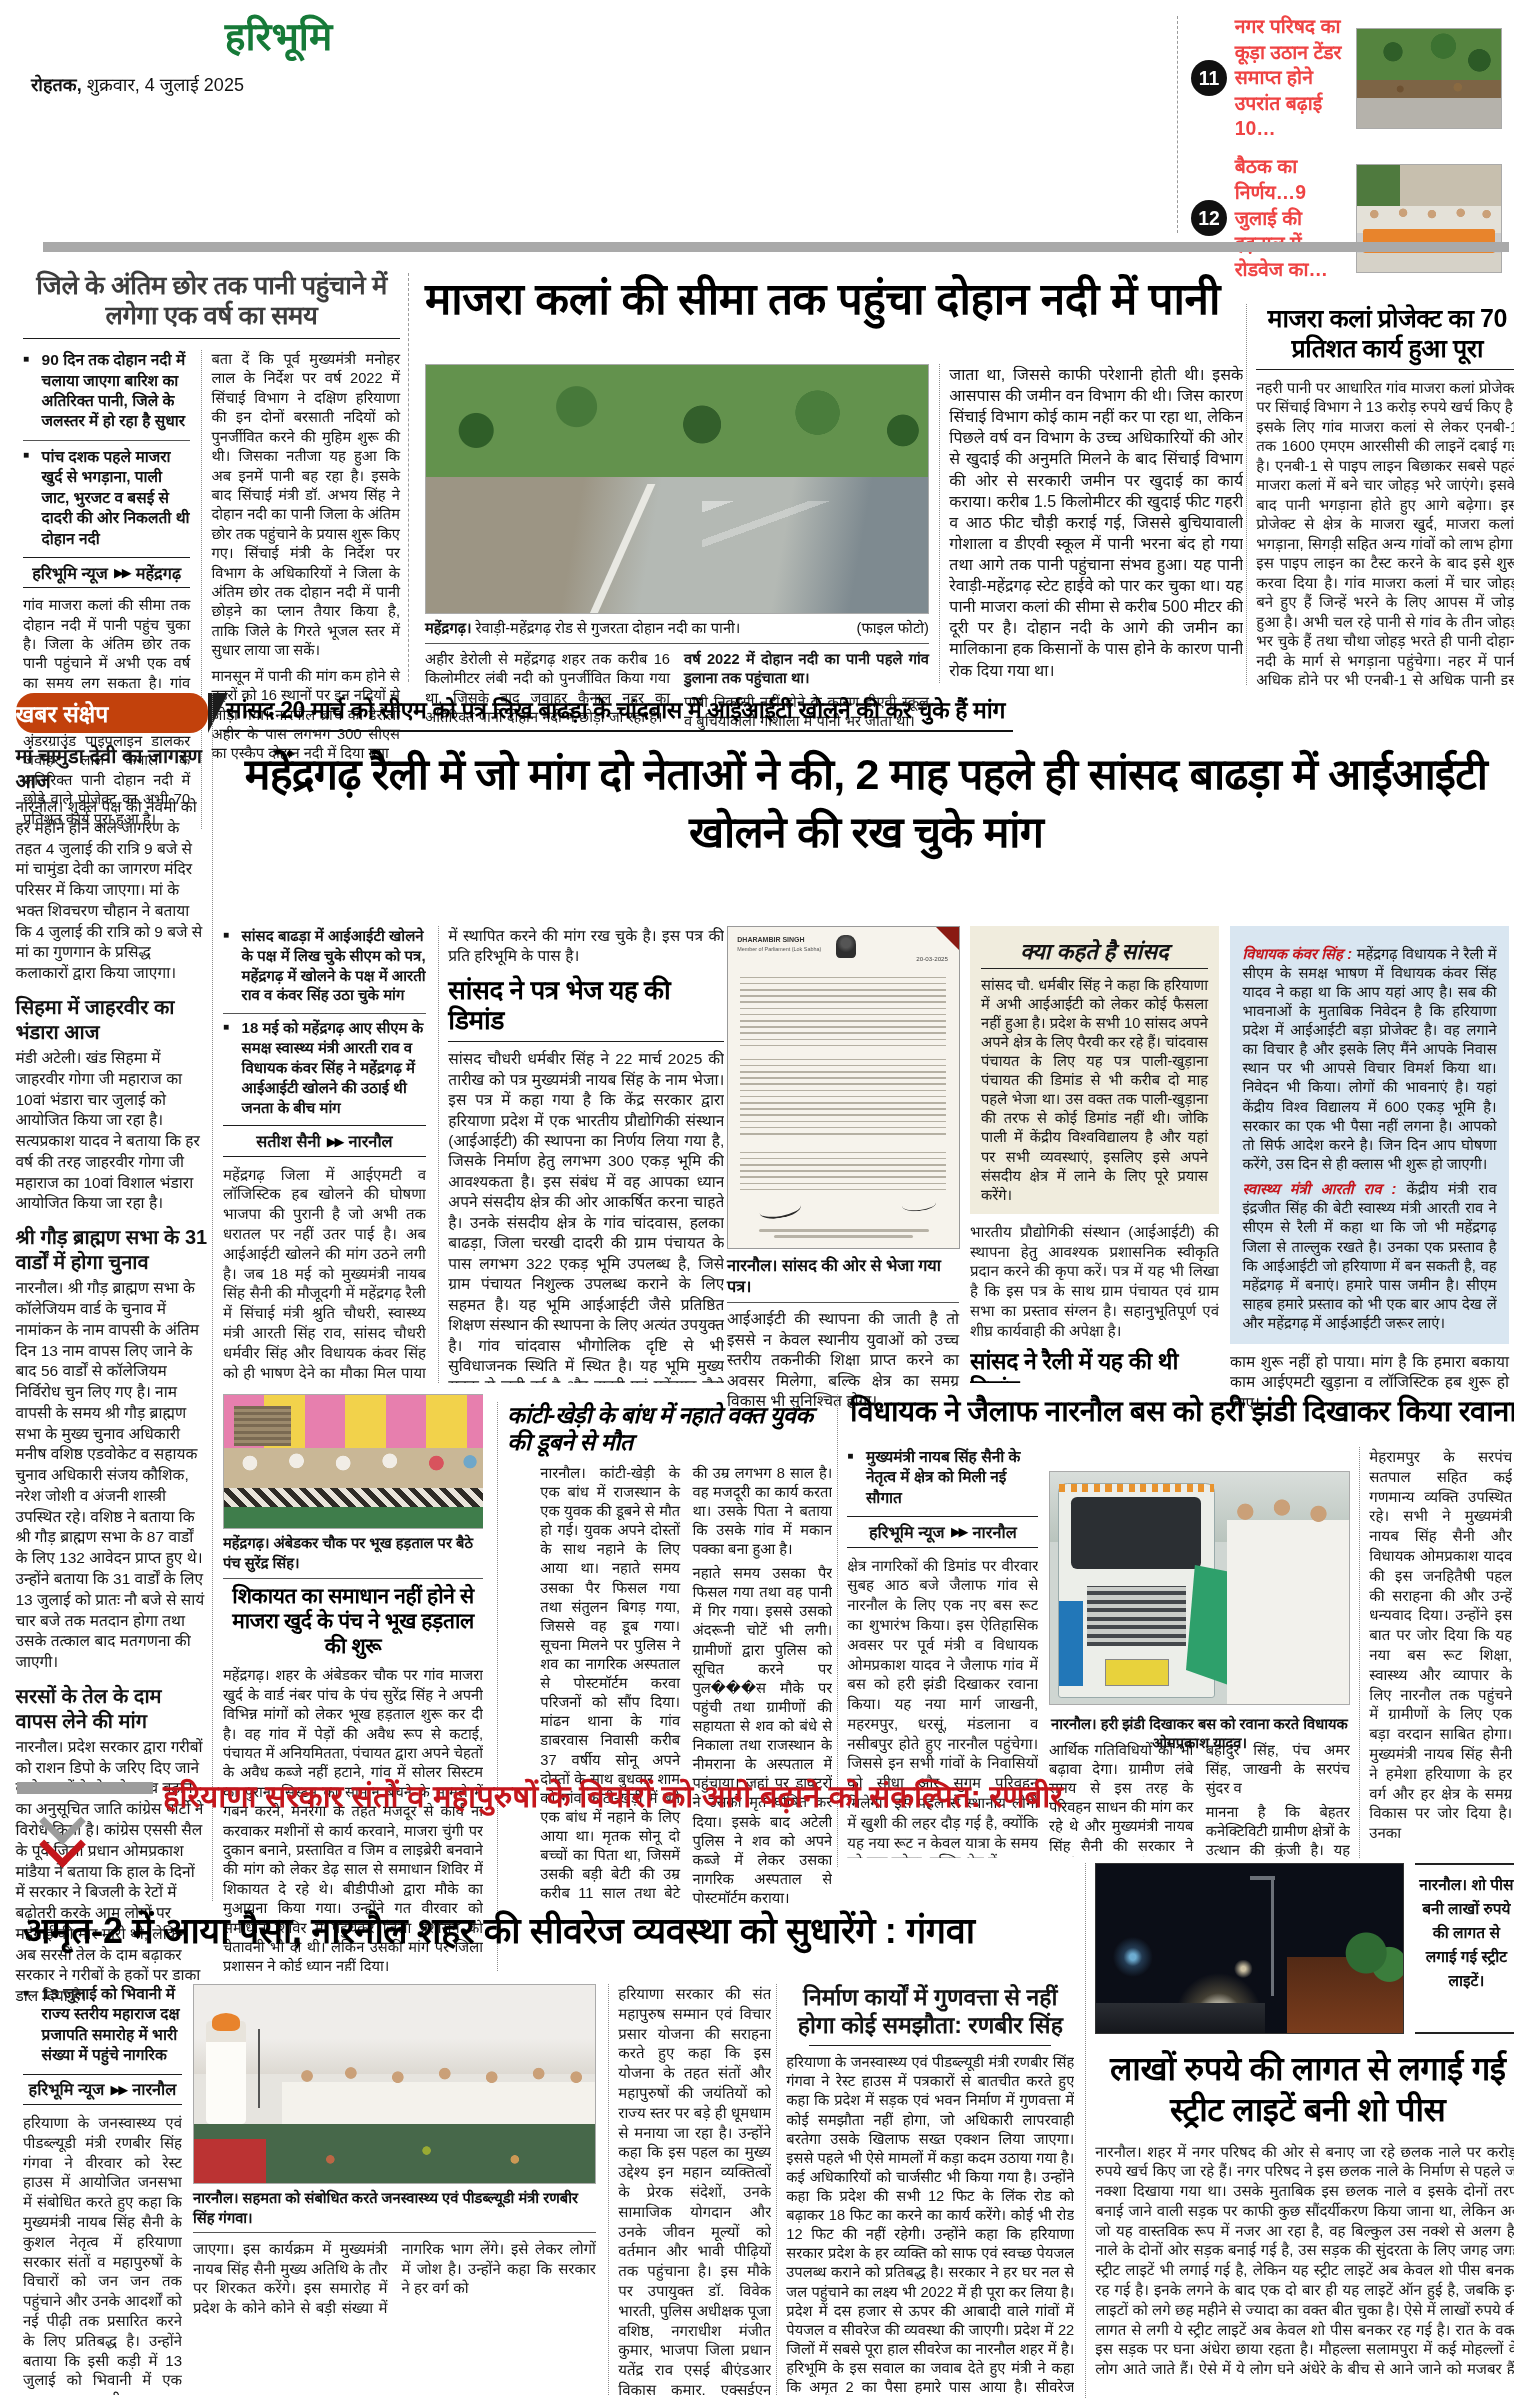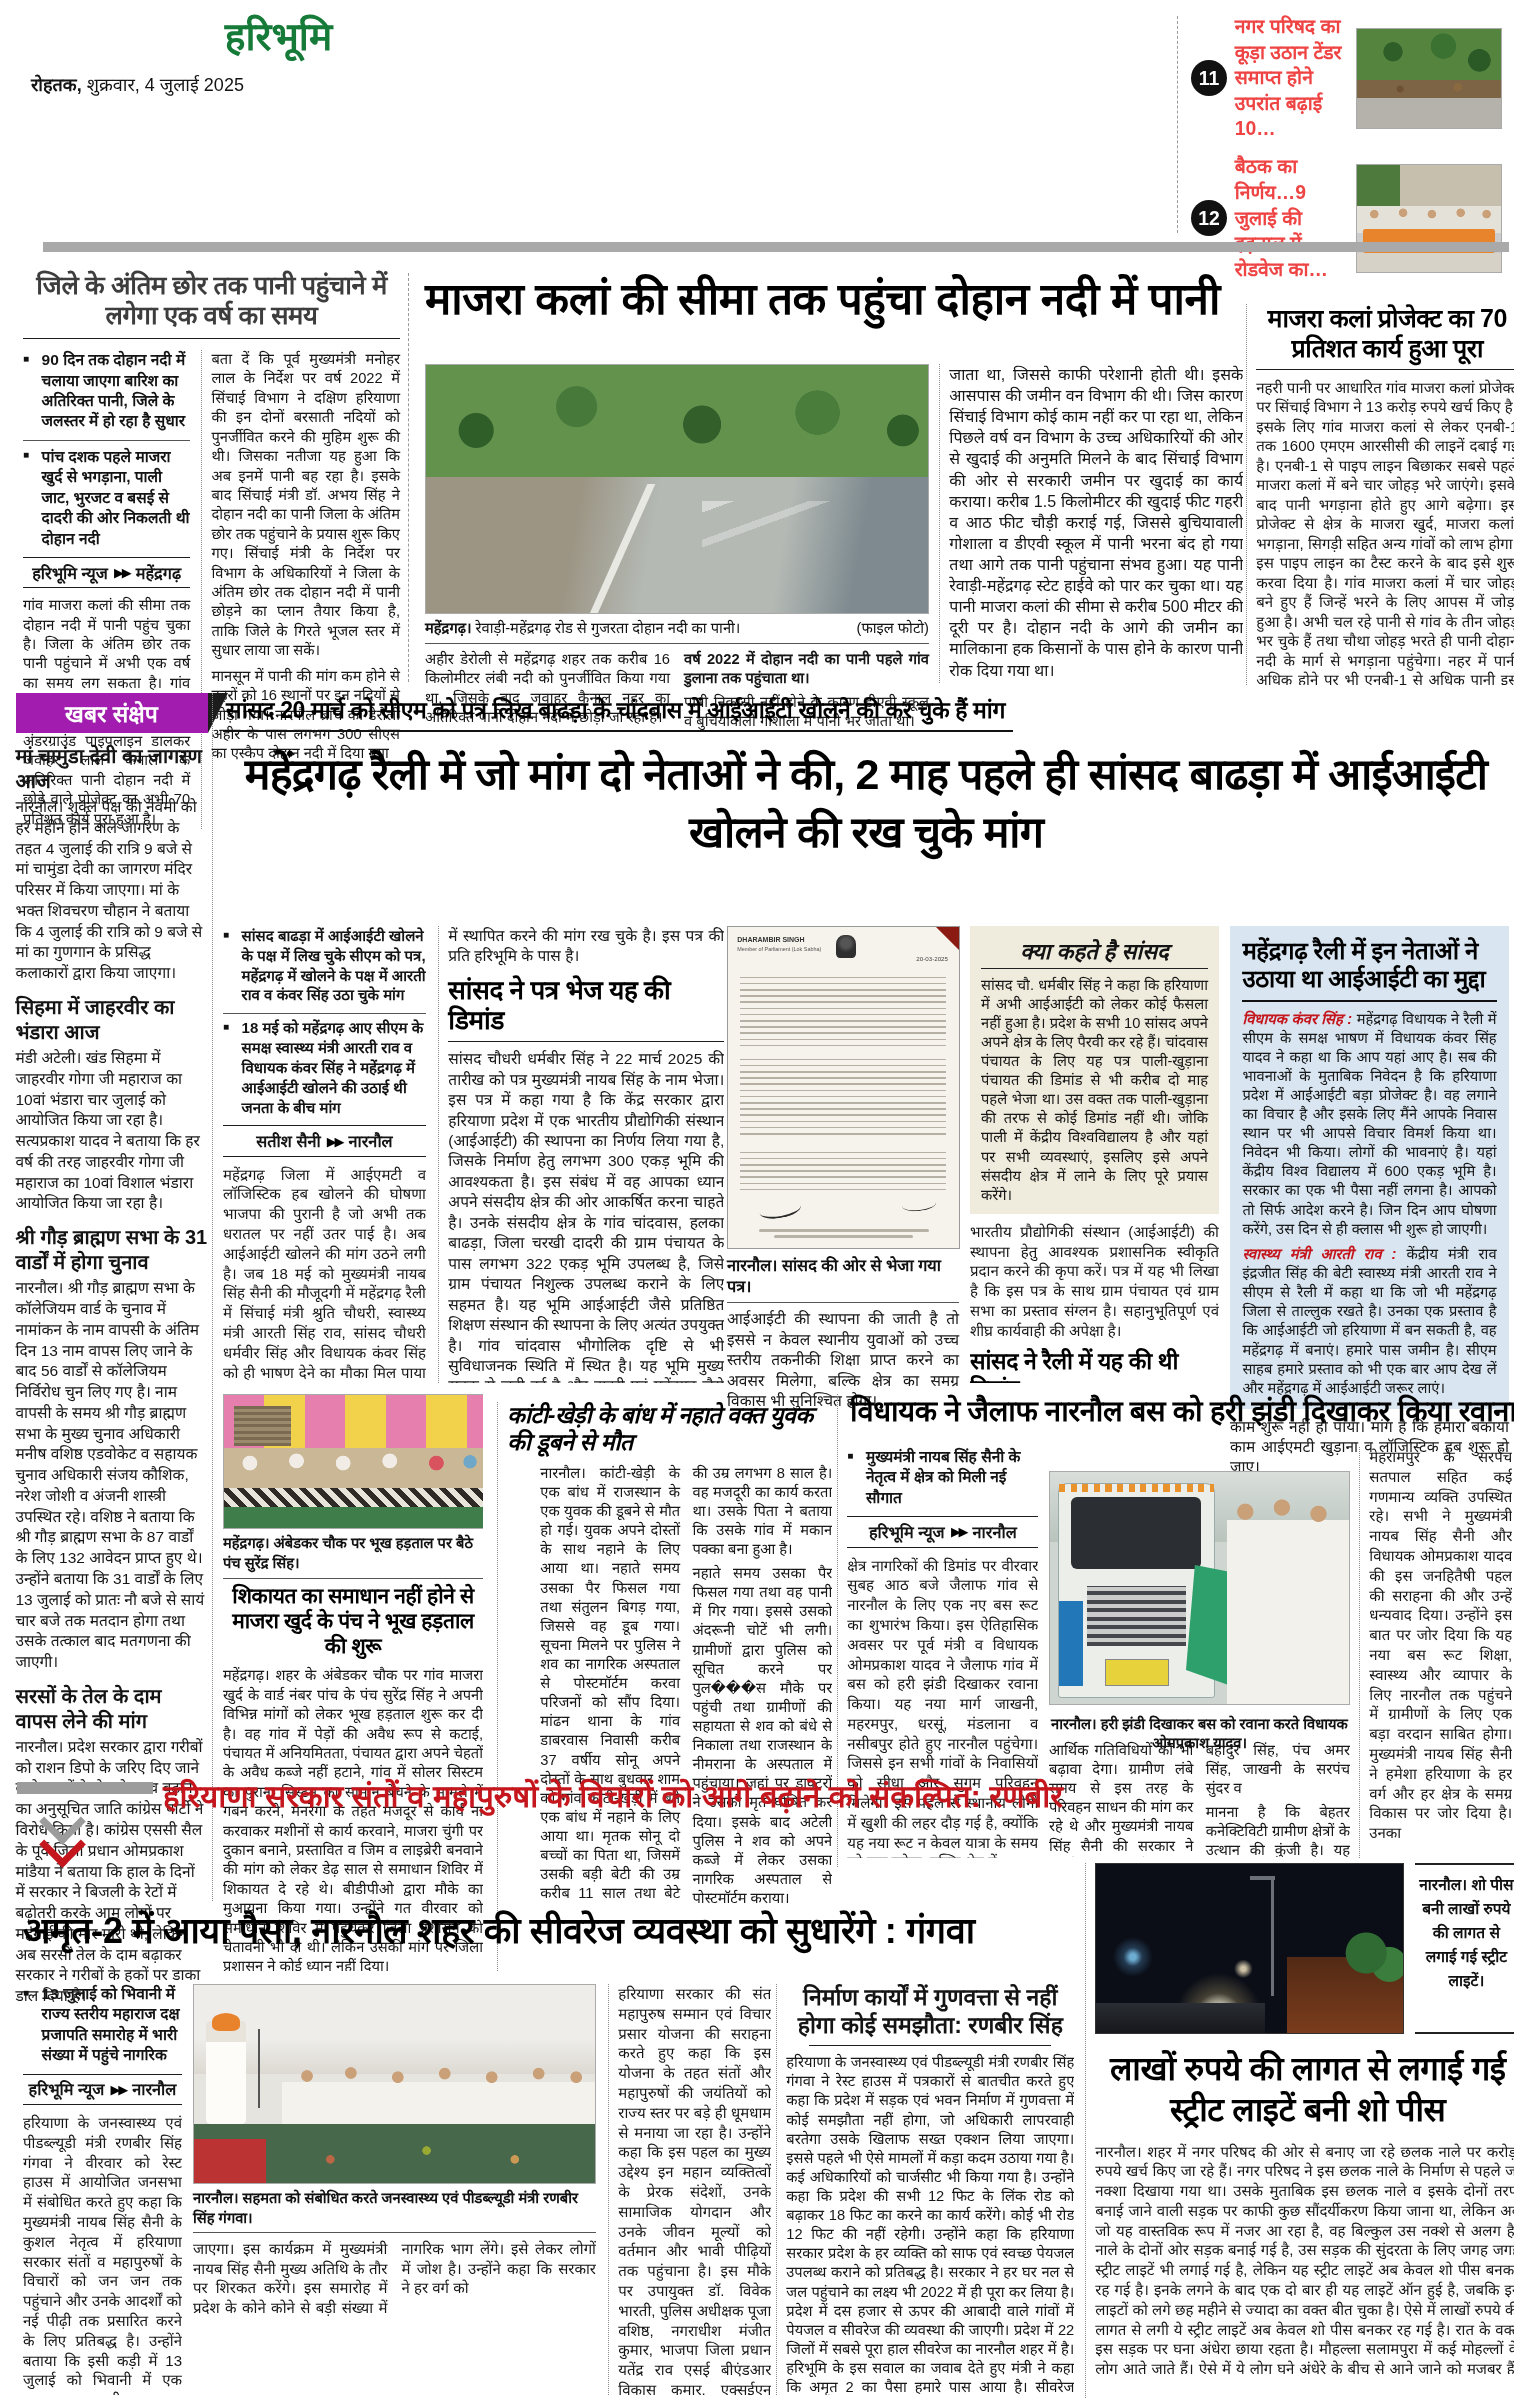--- a/index.html
+++ b/index.html
@@ -124,21 +124,21 @@
     <div class="body-txt" style="font-size:16px;">जाता था, जिससे काफी परेशानी होती थी। इसके आसपास की जमीन वन विभाग की थी। जिस कारण सिंचाई विभाग कोई काम नहीं कर पा रहा था, लेकिन पिछले वर्ष वन विभाग के उच्च अधिकारियों की ओर से खुदाई की अनुमति मिलने के बाद सिंचाई विभाग की ओर से सरकारी जमीन पर खुदाई का कार्य कराया। करीब 1.5 किलोमीटर की खुदाई फीट गहरी व आठ फीट चौड़ी कराई गई, जिससे बुचियावाली गोशाला व डीएवी स्कूल में पानी भरना बंद हो गया तथा आगे तक पानी पहुंचाना संभव हुआ। यह पानी रेवाड़ी-महेंद्रगढ़ स्टेट हाईवे को पार कर चुका था। यह पानी माजरा कलां की सीमा से करीब 500 मीटर की दूरी पर है। दोहान नदी के आगे की जमीन का मालिकाना हक किसानों के पास होने के कारण पानी रोक दिया गया था।</div>
   </div>
 
   <div class="abs dotl ovf" style="left:1246px;top:304px;width:262px;height:381px;">
     <div class="hl" style="font-size:25px;text-align:center;">माजरा कलां प्रोजेक्ट का 70 प्रतिशत कार्य हुआ पूरा</div>
     <div class="rule" style="margin:6.2px 0 7.7px 0;"></div>
     <div class="sm-txt" style="font-size:15px;">नहरी पानी पर आधारित गांव माजरा कलां प्रोजेक्ट पर सिंचाई विभाग ने 13 करोड़ रुपये खर्च किए है। इसके लिए गांव माजरा कलां से लेकर एनबी-1 तक 1600 एमएम आरसीसी की लाइनें दबाई गई है। एनबी-1 से पाइप लाइन बिछाकर सबसे पहले माजरा कलां में बने चार जोहड़ भरे जाएंगे। इसके बाद पानी भगड़ाना होते हुए आगे बढ़ेगा। इस प्रोजेक्ट से क्षेत्र के माजरा खुर्द, माजरा कलां, भगड़ाना, सिगड़ी सहित अन्य गांवों को लाभ होगा। इस पाइप लाइन का टैस्ट करने के बाद इसे शुरू करवा दिया है। गांव माजरा कलां में चार जोहड़ बने हुए हैं जिन्हें भरने के लिए आपस में जोड़ा हुआ है। अभी चल रहे पानी से गांव के तीन जोहड़ भर चुके हैं तथा चौथा जोहड़ भरते ही पानी दोहान नदी के मार्ग से भगड़ाना पहुंचेगा। नहर में पानी अधिक होने पर भी एनबी-1 से अधिक पानी इस प्रोजेक्ट के माध्यम से क्षेत्र में भूमि रिचार्ज में काम आएगा। अभी इस प्रोजेक्ट का 70 प्रतिशत कार्य हो चुका है। जल्द ही कार्य पूरा होने के बाद जिला के अंतिम छोर तक दोहान में नदी में पहुंच सकता है।</div>
   </div>
 
   <div class="abs" style="left:15.5px;top:693px;width:192px;">
-    <div style="position:relative;background:#a21caf;height:40px;display:flex;align-items:center;justify-content:center;">
+    <div style="position:relative;background:#c2410c;height:40px;display:flex;align-items:center;border-radius:18px;">
       <span style="color:#fff;font-weight:800;font-size:23px;">खबर संक्षेप</span>
       <div class="abs" style="right:-20px;top:0;width:0;height:0;border-top:40px solid #1c1c1c;border-right:20px solid transparent;"></div>
     </div>
     <div>
       <div class="sb-title">मां चामुंडा देवी का जागरण आज</div>
       <div class="sb-body">नारनौल। शुक्ल पक्ष की नवमी को हर महीने होने वाले जागरण के तहत 4 जुलाई की रात्रि 9 बजे से मां चामुंडा देवी का जागरण मंदिर परिसर में किया जाएगा। मां के भक्त शिवचरण चौहान ने बताया कि 4 जुलाई की रात्रि को 9 बजे से मां का गुणगान के प्रसिद्ध कलाकारों द्वारा किया जाएगा।</div>
     </div>
     <div>
       <div class="sb-title">सिहमा में जाहरवीर का भंडारा आज</div>
       <div class="sb-body">मंडी अटेली। खंड सिहमा में जाहरवीर गोगा जी महाराज का 10वां भंडारा चार जुलाई को आयोजित किया जा रहा है। सत्यप्रकाश यादव ने बताया कि हर वर्ष की तरह जाहरवीर गोगा जी महाराज का 10वां विशाल भंडारा आयोजित किया जा रहा है।</div>
@@ -203,21 +203,20 @@
       <div class="b" style="font-style:italic;font-size:22px;border-bottom:1.5px solid #222;padding-bottom:3.1px;margin-bottom:6.2px;text-align:center;">क्या कहते है सांसद</div>
       <div class="sm-txt" style="font-size:14.7px;">सांसद चौ. धर्मबीर सिंह ने कहा कि हरियाणा में अभी आईआईटी को लेकर कोई फैसला नहीं हुआ है। प्रदेश के सभी 10 सांसद अपने अपने क्षेत्र के लिए पैरवी कर रहे हैं। चांदवास पंचायत के लिए यह पत्र पाली-खुड़ाना पंचायत की डिमांड से भी करीब दो माह पहले भेजा था। उस वक्त तक पाली-खुड़ाना की तरफ से कोई डिमांड नहीं थी। जोकि पाली में केंद्रीय विश्वविद्यालय है और यहां पर सभी व्यवस्थाएं, इसलिए इसे अपने संसदीय क्षेत्र में लाने के लिए पूरे प्रयास करेंगे।</div>
     </div>
     <div class="body-txt" style="font-size:15px;margin-top:7.7px;">भारतीय प्रौद्योगिकी संस्थान (आईआईटी) की स्थापना हेतु आवश्यक प्रशासनिक स्वीकृति प्रदान करने की कृपा करें। पत्र में यह भी लिखा है कि इस पत्र के साथ ग्राम पंचायत एवं ग्राम सभा का प्रस्ताव संग्लन है। सहानुभूतिपूर्ण एवं शीघ्र कार्यवाही की अपेक्षा है।</div>
     <div class="hl" style="font-size:23px;margin-top:7.7px;">सांसद ने रैली में यह की थी डिमांड</div>
 
   </div>
 
   <div class="abs" style="left:1230px;top:926px;width:279px;">
     <div style="background:#d9e6f1;padding:11px 12.4px;">
-      <div class="hl" style="font-size:24px;border-bottom:2.3px solid #111;padding-bottom:6.2px;">महेंद्रगढ़ रैली में इन नेताओं ने उठाया था आईआईटी का मुद्दा</div>
       <div class="sm-txt" style="font-size:14.7px;margin-top:7.7px;">
         <span class="lead-red">विधायक कंवर सिंह :</span>
         <span>महेंद्रगढ़ विधायक ने रैली में सीएम के समक्ष भाषण में विधायक कंवर सिंह यादव ने कहा था कि आप यहां आए है। सब की भावनाओं के मुताबिक निवेदन है कि हरियाणा प्रदेश में आईआईटी बड़ा प्रोजेक्ट है। वह लगाने का विचार है और इसके लिए मैंने आपके निवास स्थान पर भी आपसे विचार विमर्श किया था। निवेदन भी किया। लोगों की भावनाएं है। यहां केंद्रीय विश्व विद्यालय में 600 एकड़ भूमि है। सरकार का एक भी पैसा नहीं लगना है। आपको तो सिर्फ आदेश करने है। जिन दिन आप घोषणा करेंगे, उस दिन से ही क्लास भी शुरू हो जाएगी।</span>
       </div>
       <div class="sm-txt" style="font-size:14.7px;margin-top:6.2px;">
         <span class="lead-red">स्वास्थ्य मंत्री आरती राव :</span>
         <span>केंद्रीय मंत्री राव इंद्रजीत सिंह की बेटी स्वास्थ्य मंत्री आरती राव ने सीएम से रैली में कहा था कि जो भी महेंद्रगढ़ जिला से ताल्लुक रखते है। उनका एक प्रस्ताव है कि आईआईटी जो हरियाणा में बन सकती है, वह महेंद्रगढ़ में बनाएं। हमारे पास जमीन है। सीएम साहब हमारे प्रस्ताव को भी एक बार आप देख लें और महेंद्रगढ़ में आईआईटी जरूर लाएं।</span>
       </div>
     </div>
     <div class="body-txt" style="font-size:15.5px;margin-top:7.7px;">काम शुरू नहीं हो पाया। मांग है कि हमारा बकाया काम आईएमटी खुड़ाना व लॉजिस्टिक हब शुरू हो जाए।</div>

